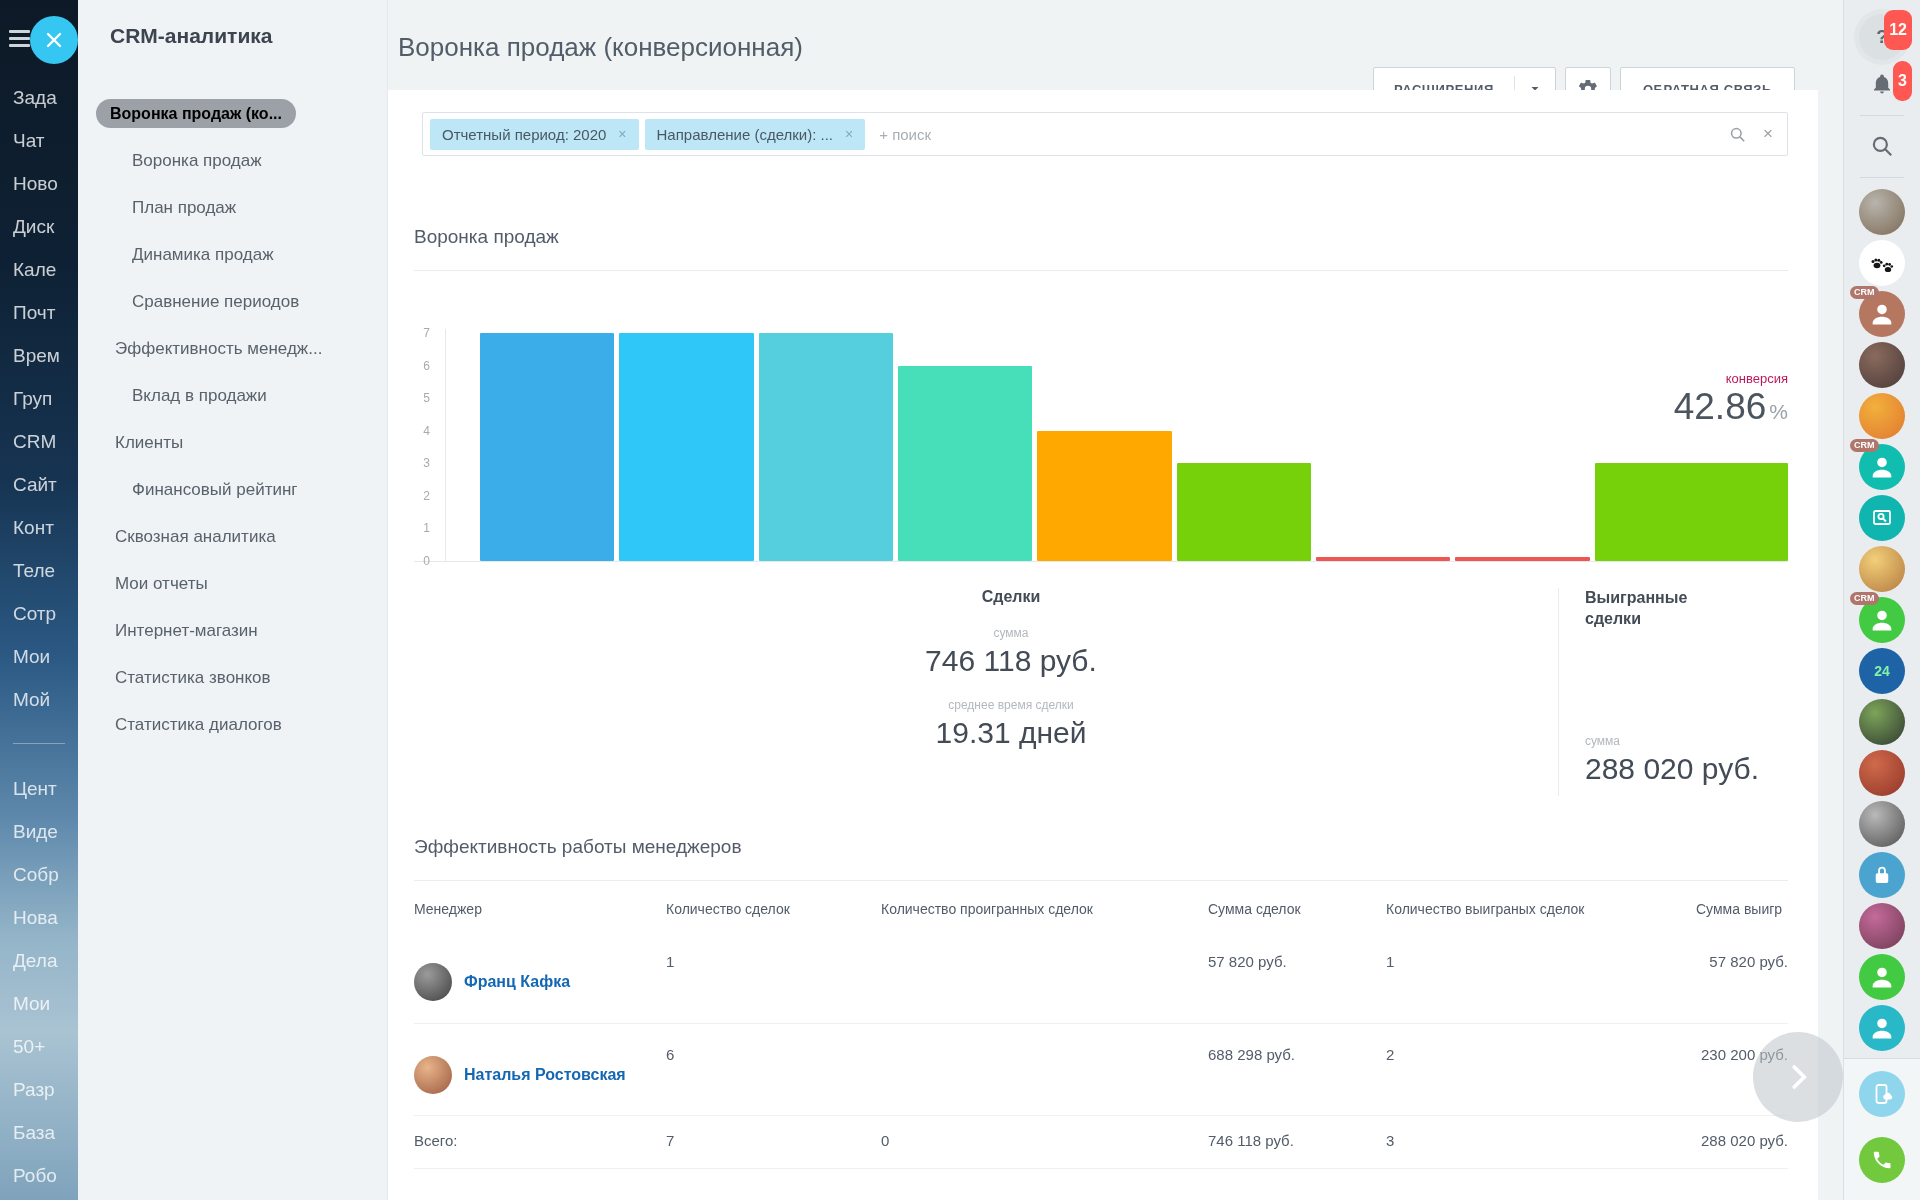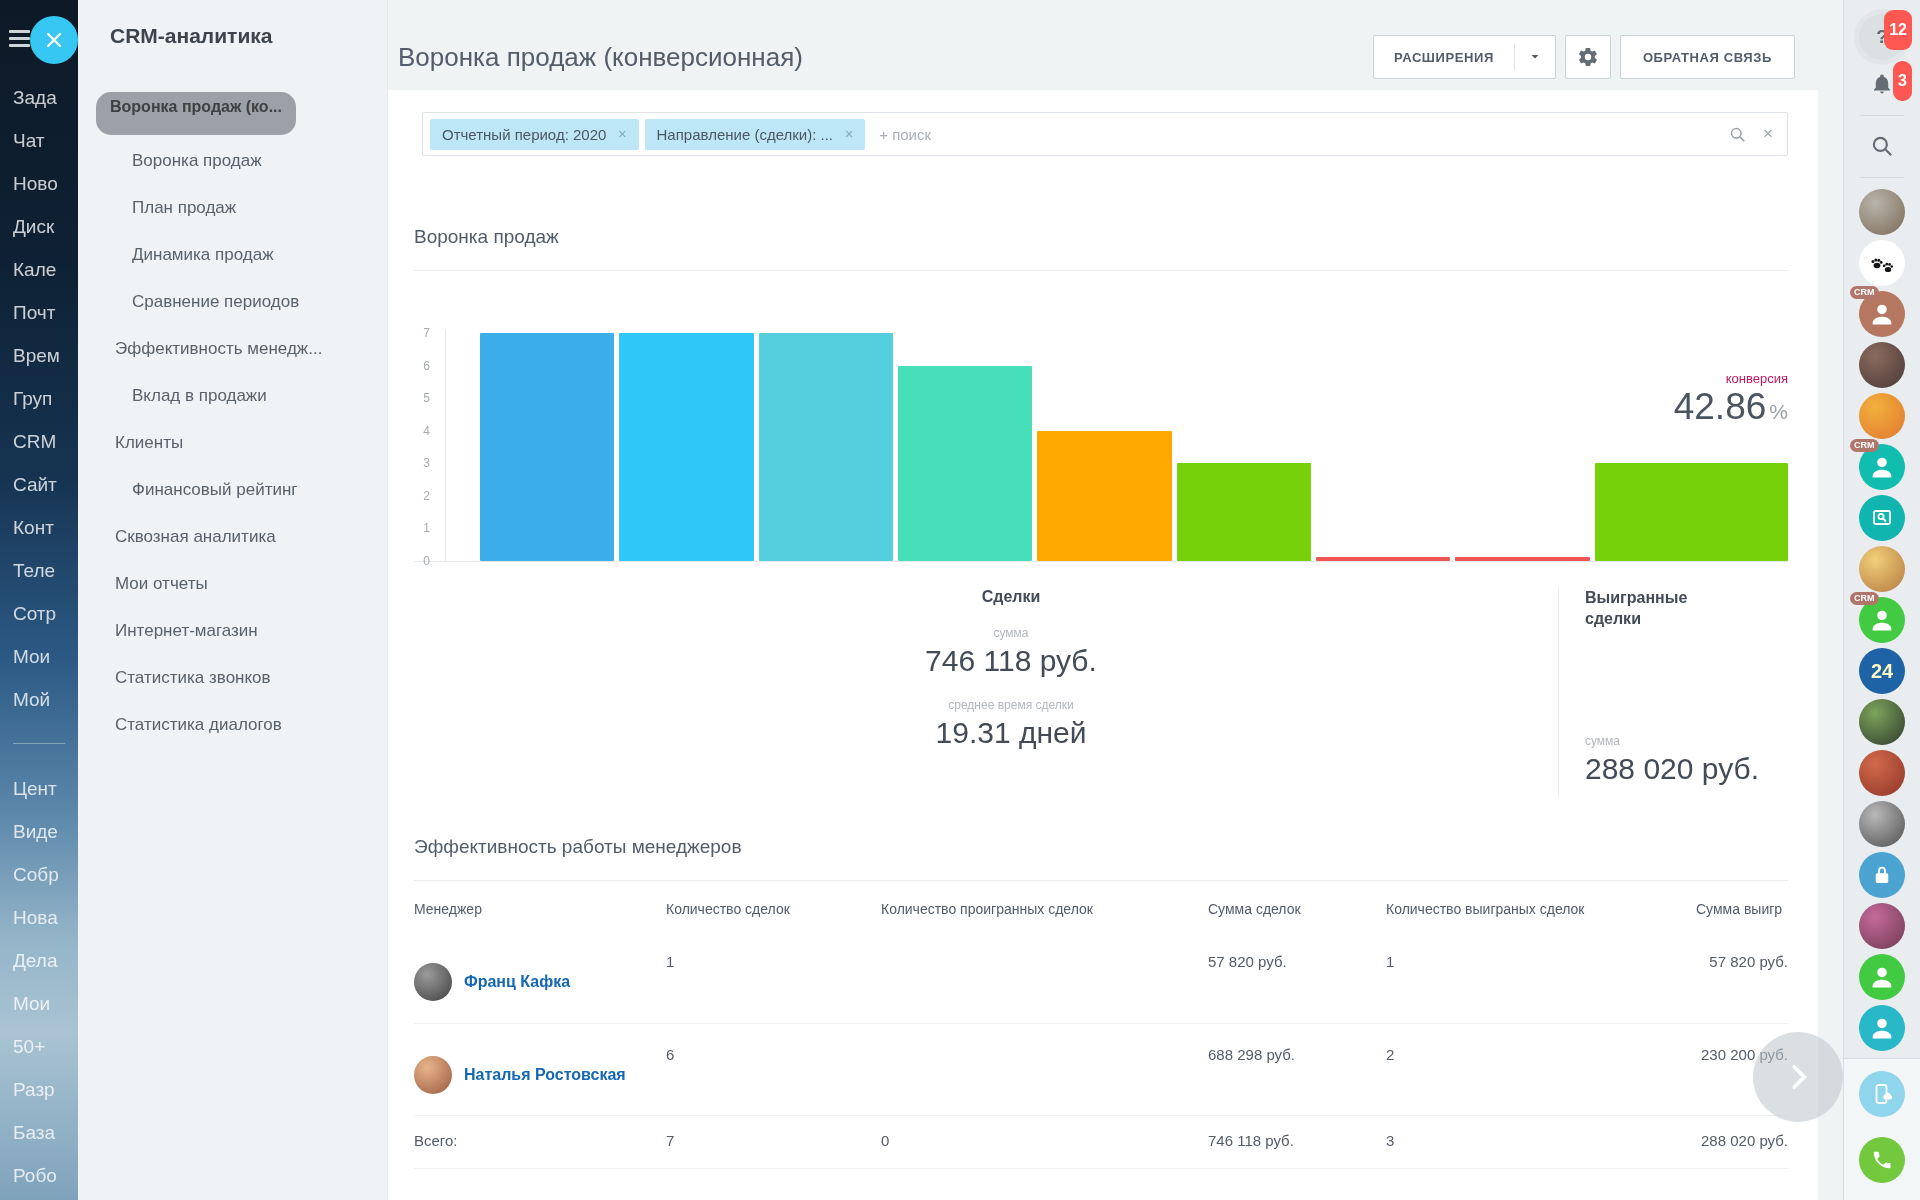--- a/index.html
+++ b/index.html
@@ -21,26 +21,26 @@
 
   
   .panel{width:310px;flex:none;background:#eff3f5;border-right:1px solid #e4e9ec;
     padding-top:24px;overflow:hidden;box-sizing:border-box;}
   .panel-title{margin:0 0 0 32px;font-size:21px;font-weight:700;color:#3d4450;}
   .panel-nav{margin-top:42px;}
   .panel-item{height:47px;display:flex;align-items:center;padding-left:37px;font-size:17px;
     color:#59626c;cursor:pointer;white-space:nowrap;}
   .panel-item.sub{padding-left:54px;}
   .panel-item.selected{padding-left:18px;}
-  .pill{background:#9ba1a7;color:#404040;border-radius:15px;height:43px;line-height:29px;
+  .pill{background:#9ba1a7;color:#000000;border-radius:15px;height:29px;line-height:29px;
     padding:0 14px;font-size:16px;font-weight:700;white-space:nowrap;}
 
   
   .main{flex:1;position:relative;min-width:0;}
-  .main-header{height:114px;display:flex;align-items:center;padding-left:10px;}
+  .main-header{height:114px;display:flex;padding-left:10px;margin-top:32px;}
   .page-title{font-size:26px;font-weight:300;color:#535c69;margin:0;}
   .actions{margin-left:auto;margin-right:48px;display:flex;align-items:center;gap:9px;}
   .btn{height:44px;background:#fff;border:1px solid #ccd3d9;border-radius:2px;box-sizing:border-box;
     display:flex;align-items:center;font-size:13px;font-weight:700;letter-spacing:.6px;
     color:#525c69;padding:0 22px;cursor:pointer;}
   .btn.split{padding:0;}
   .btn.split .lbl{padding:0 20px;}
   .btn-divider{width:1px;height:26px;background:#dfe4e8;}
   .caret-zone{padding:0 13px;display:flex;align-items:center;}
   .icon-btn{width:46px;padding:0;justify-content:center;}
@@ -115,21 +115,21 @@
   .rail-item{position:relative;width:46px;height:46px;border-radius:50%;margin-bottom:5px;
     flex:none;display:flex;align-items:center;justify-content:center;cursor:pointer;}
   .rail-item.plain{height:38px;}
   .help-circle{background:#dbe0e3;color:#5f666d;font-weight:700;font-size:19px;
     box-shadow:0 0 0 5px #e2e6e9;}
   .rail-div{width:44px;border-top:1px solid #d3d9dc;margin:7px 0 11px;}
   .badge{position:absolute;top:-4px;right:-7px;background:#ff5752;color:#fff;font-size:16px;
     font-weight:700;border-radius:9px;padding:12px 5px;line-height:1;}
   .crm-badge{position:absolute;top:-5px;left:-9px;background:#b0756b;color:#fff;font-size:9px;
     font-weight:700;border-radius:7px;padding:2px 4px;line-height:1;}
-  .b24{color:#fef9c3;font-weight:700;font-size:20px;}
+  .b24{color:#86efac;font-weight:700;font-size:14px;}
 </style>
 </head>
 <body>
 
 <div class="app">
 
   <aside class="dark-rail">
     <div class="hamburger">
         <span></span>
         <span></span>

